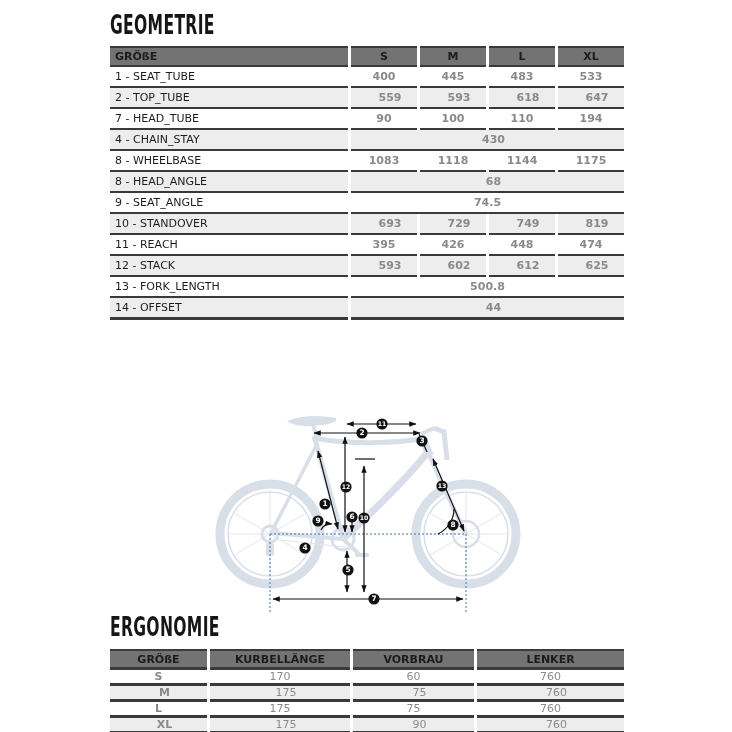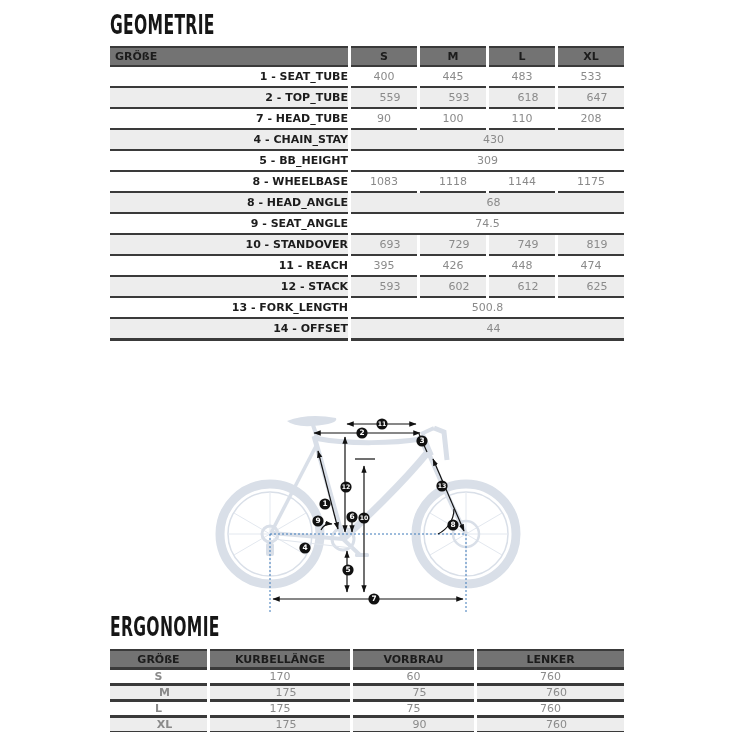--- a/index.html
+++ b/index.html
@@ -18,22 +18,22 @@
   }
   table.t th {
     background:#737373; border-top:2px solid #3a3a3a; border-bottom:2px solid #3a3a3a;
     font-size:11px; color:#1c1c1c; height:17px; text-align:center; padding:0;margin-top:44px;
   }
   table.t th.lblh { text-align:left; padding-left:5px; }
   table.t td {
     border-bottom:2px solid #3a3a3a; height:19px; font-size:11px; padding:0;
     background:#ffffff;
   }
-  td.lbl { font-weight:bold; color:#1c1c1c; padding-left:5px !important;text-align:right; }
-  td.val { color:#8a8a8a; text-align:center; }
+  td.lbl { font-weight:normal; color:#1c1c1c; padding-left:5px !important; }
+  td.val { color:#8a8a8a; text-align:center;font-weight:bold; }
   tr.stripe td { background:#ededed;padding-left:12px; }
   #geo-table tr:last-child td { border-bottom-width:3px; }
   #ergo-table td {
     height:12px; border-top:1px solid #3a3a3a; border-bottom:2px solid #3a3a3a;
     text-align:center; color:#8a8a8a; font-size:11px;
   }
   #ergo-table td.sz { font-weight:bold; }
   #ergo-table th { height:16px; }
   #diagram { position:absolute; left:0; top:388px; width:732px; height:245px; }
   .meas { stroke:#111111; stroke-width:1.2; fill:none; }
@@ -79,29 +79,25 @@
           <td class="val">559</td>
           <td class="val">593</td>
           <td class="val">618</td>
           <td class="val">647</td>
         </tr>
         <tr>
           <td class="lbl">7 - HEAD_TUBE</td>
           <td class="val">90</td>
           <td class="val">100</td>
           <td class="val">110</td>
-          <td class="val">208</td>
+          <td class="val">194</td>
         </tr>
         <tr class="stripe">
           <td class="lbl">4 - CHAIN_STAY</td>
           <td class="val" colspan="4">430</td>
-        </tr>
-        <tr>
-          <td class="lbl">5 - BB_HEIGHT</td>
-          <td class="val" colspan="4">309</td>
         </tr>
         <tr>
           <td class="lbl">8 - WHEELBASE</td>
           <td class="val">1083</td>
           <td class="val">1118</td>
           <td class="val">1144</td>
           <td class="val">1175</td>
         </tr>
         <tr class="stripe">
           <td class="lbl">8 - HEAD_ANGLE</td>

